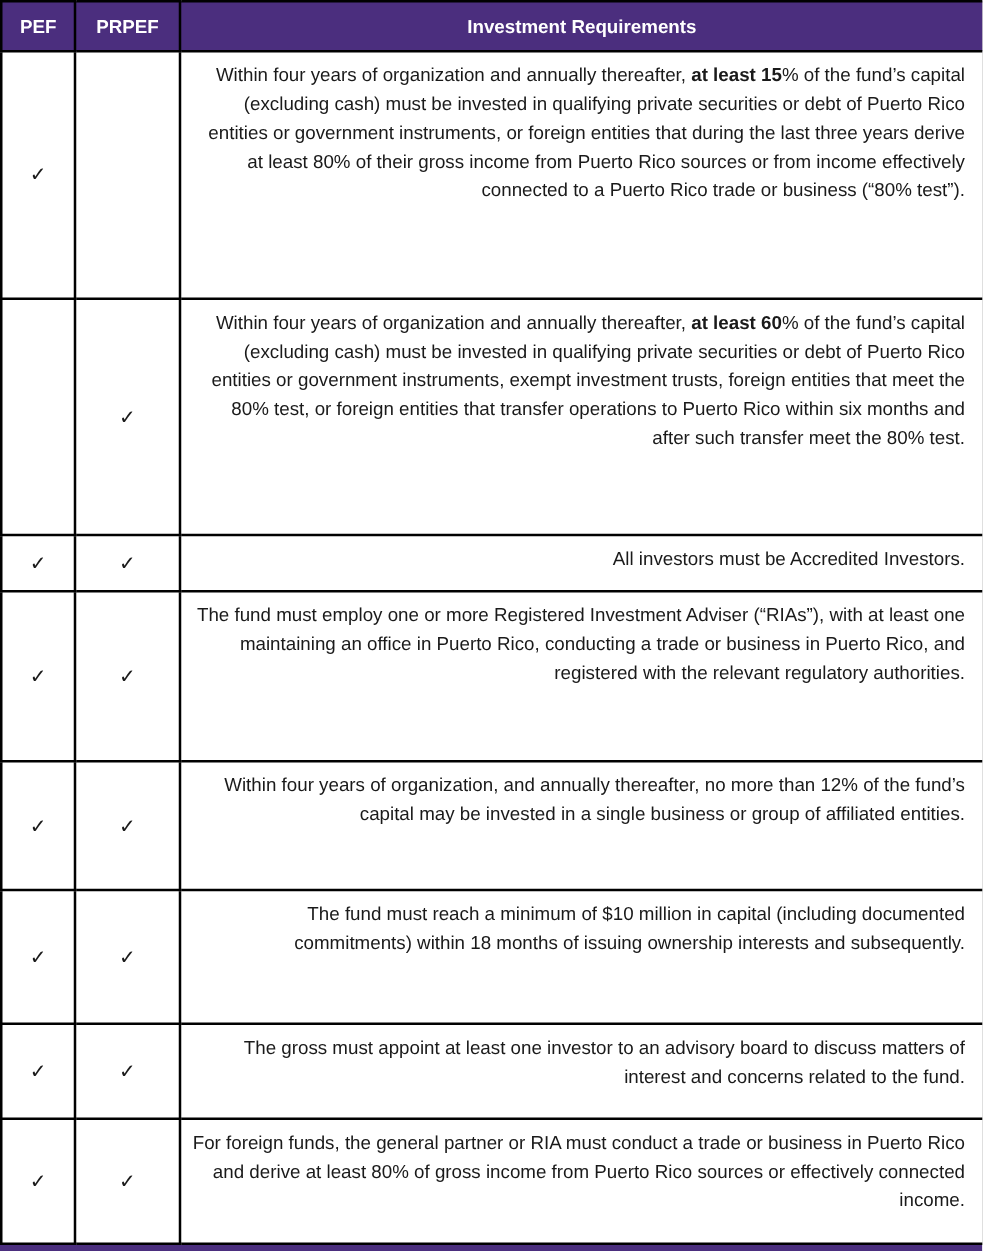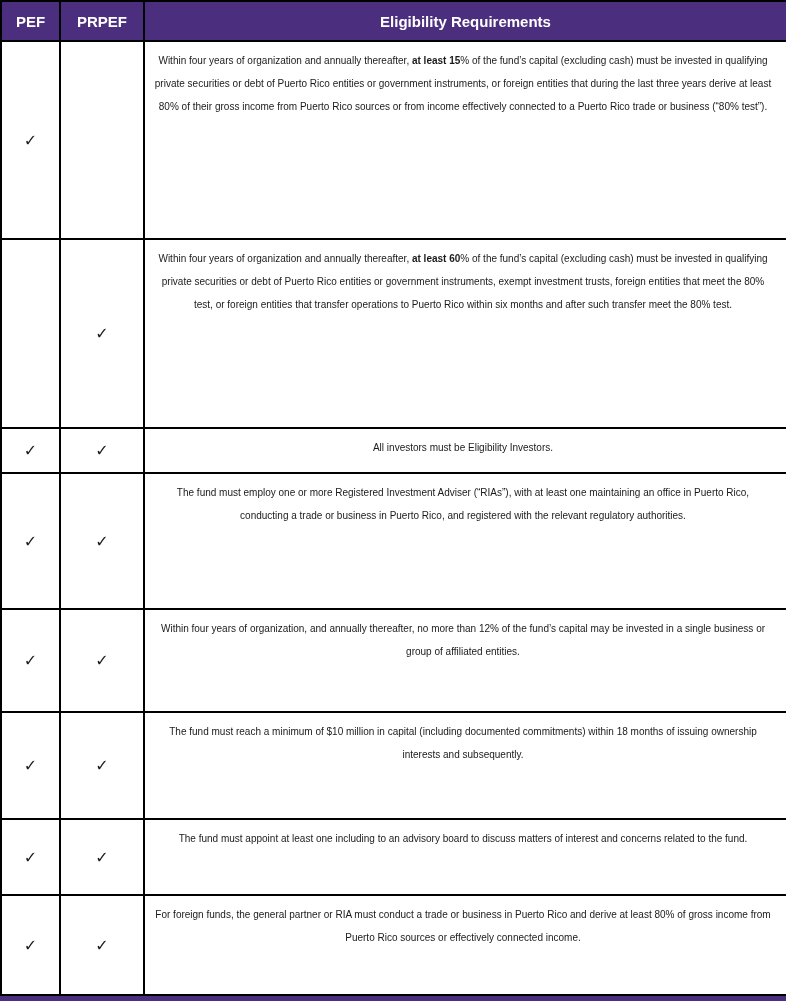--- a/index.html
+++ b/index.html
@@ -30,23 +30,23 @@
     padding:0;
   }
   td.check-cell{
     text-align:center;vertical-align:middle;padding:0;
   }
   .check{
     font-family:"DejaVu Sans",sans-serif;font-weight:bold;
     font-size:16px;color:var(--text);
   }
   td.req-cell{
-    vertical-align:top;text-align:center;
+    vertical-align:top;text-align:right;
     padding:7px 14px 0 9px;
-    font-size:10px;line-height:23px;color:var(--text);
+    font-size:15px;line-height:23px;color:var(--text);
   }
   td.req-cell strong{font-weight:bold;}
   .bottom-bar{
     width:786px;height:7px;background:var(--header-bg);
   }
 </style>
 </head>
 <body>
 
 <div class="page">
@@ -54,21 +54,21 @@
   <table class="elig">
     <colgroup>
       <col class="c-pef">
       <col class="c-prpef">
       <col class="c-req">
     </colgroup>
     <thead>
       <tr class="header-row">
         <th>PEF</th>
         <th>PRPEF</th>
-        <th>Eligibility Requirements</th>
+        <th>Investment Requirements</th>
       </tr>
     </thead>
     <tbody id="rows">
         <tr style="height: 198px;">
       <td class="check-cell">
         <span class="check">✓</span>
       </td>
       <td class="check-cell">
         <span class="check"></span>
       </td>
@@ -88,21 +88,21 @@
       </td>
     </tr>
         <tr style="height: 45px;">
       <td class="check-cell">
         <span class="check">✓</span>
       </td>
       <td class="check-cell">
         <span class="check">✓</span>
       </td>
       <td class="req-cell">
-        <span class="t-before">All investors must be Eligibility Investors.</span><strong class="t-bold"></strong><span class="t-after"></span>
+        <span class="t-before">All investors must be Accredited Investors.</span><strong class="t-bold"></strong><span class="t-after"></span>
       </td>
     </tr>
         <tr style="height: 136px;">
       <td class="check-cell">
         <span class="check">✓</span>
       </td>
       <td class="check-cell">
         <span class="check">✓</span>
       </td>
       <td class="req-cell">
@@ -132,21 +132,21 @@
       </td>
     </tr>
         <tr style="height: 76px;">
       <td class="check-cell">
         <span class="check">✓</span>
       </td>
       <td class="check-cell">
         <span class="check">✓</span>
       </td>
       <td class="req-cell">
-        <span class="t-before">The fund must appoint at least one including to an advisory board to discuss matters of interest and concerns related to the fund.</span><strong class="t-bold"></strong><span class="t-after"></span>
+        <span class="t-before">The gross must appoint at least one investor to an advisory board to discuss matters of interest and concerns related to the fund.</span><strong class="t-bold"></strong><span class="t-after"></span>
       </td>
     </tr>
         <tr style="height: 100px;">
       <td class="check-cell">
         <span class="check">✓</span>
       </td>
       <td class="check-cell">
         <span class="check">✓</span>
       </td>
       <td class="req-cell">

